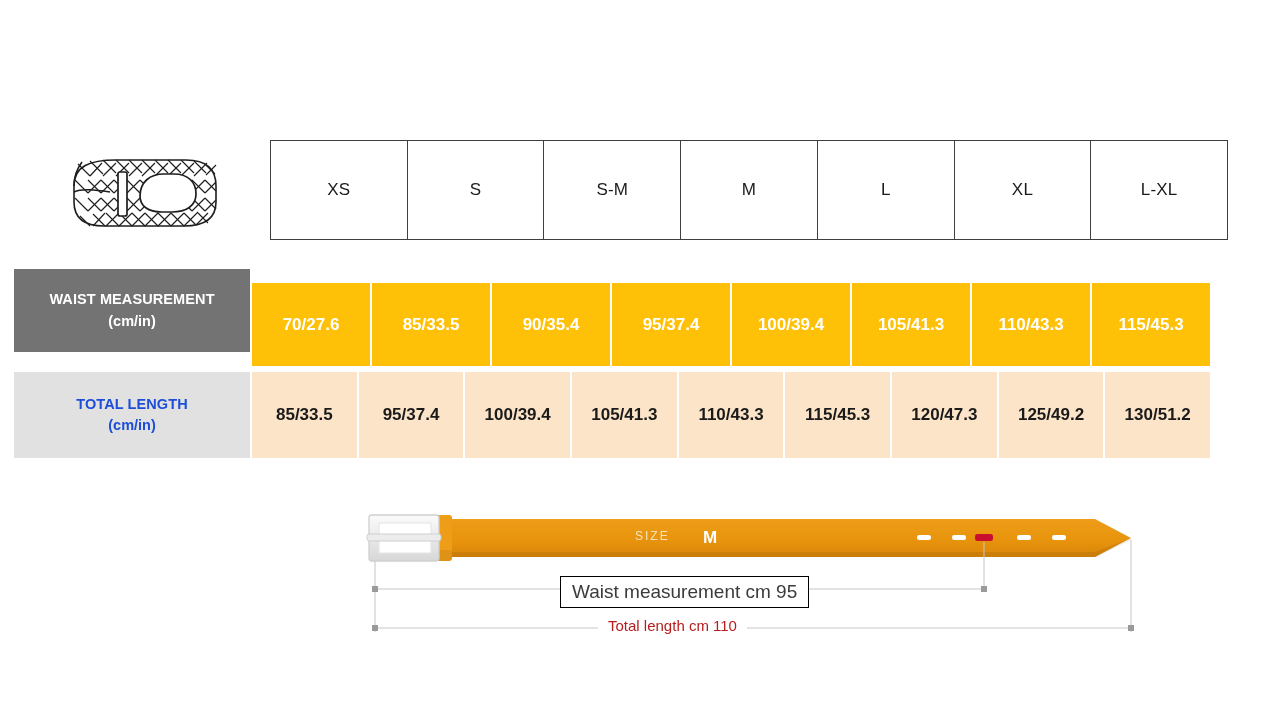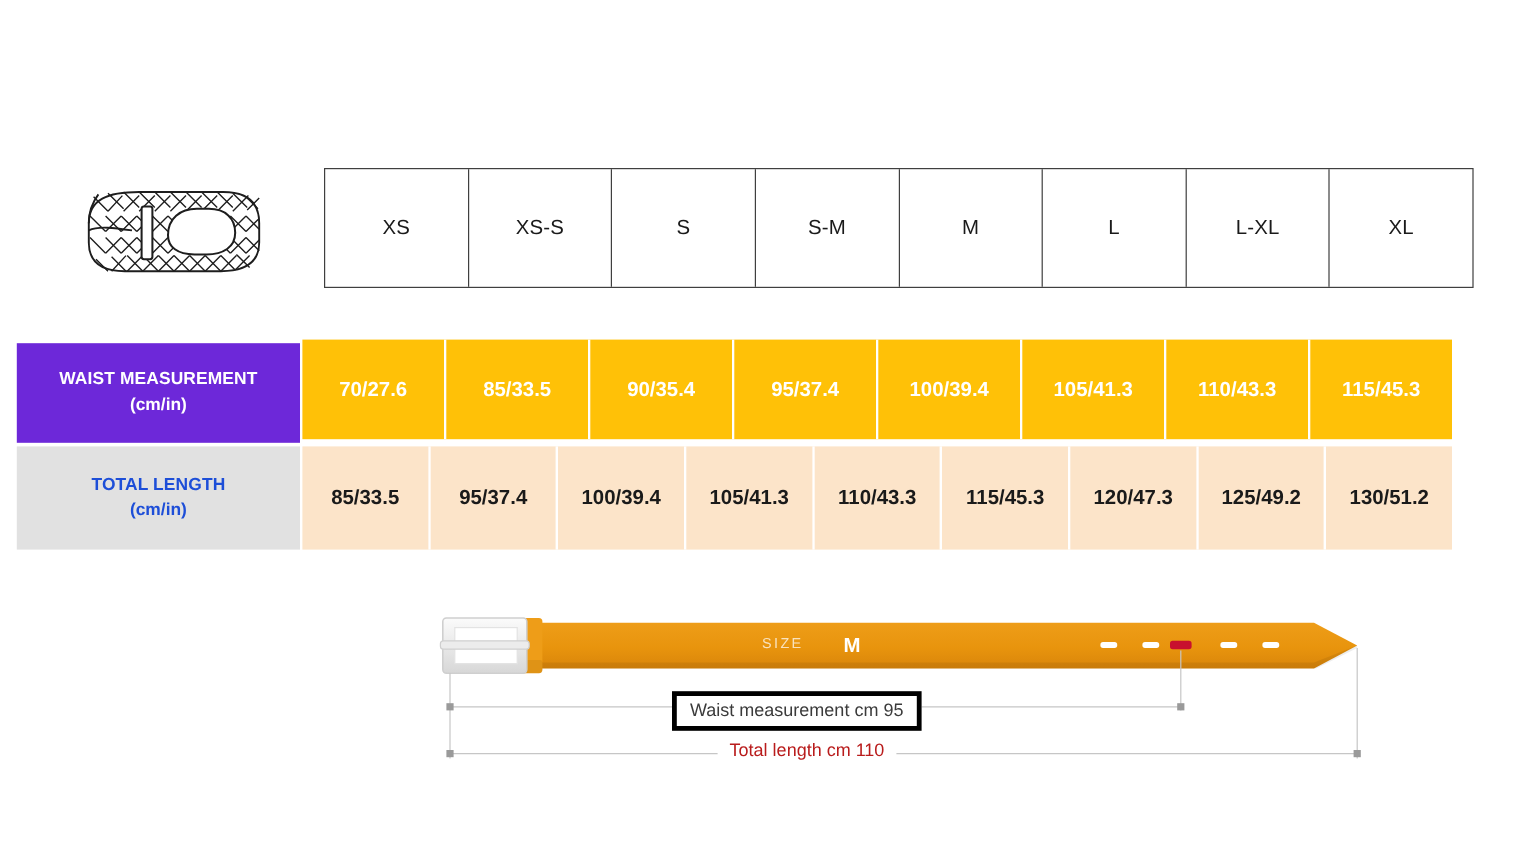--- a/index.html
+++ b/index.html
@@ -45,22 +45,22 @@
   .row-total .dcell { background: #FCE4C9; color: #1a1a1a; }
 
   
   .side-label {
     position: absolute; left: 14px; width: 236px;
     display: flex; flex-direction: column;
     align-items: center; justify-content: center;
     text-align: center; line-height: 1.45;
   }
   .side-waist {
-    top: 286px; height: 83px;
-    background: #6d28d9; color: #ffffff;
+    top: 269px; height: 83px;
+    background: #737373; color: #ffffff;
   }
   .side-total {
     top: 372px; height: 86px;
     background: #E1E1E1; color: #1d4ed8;
   }
   .side-label .l1 { font-size: 14.5px; font-weight: bold; letter-spacing: .1px; }
   .side-label .l2 { font-size: 14.5px; font-weight: bold; }
 
   
   .belt-diagram { position: absolute; left: 355px; top: 500px; width: 800px; height: 150px; }
@@ -74,22 +74,22 @@
   }
   .size-value {
     position: absolute; left: 348px; top: 28px;
     font-size: 17px; font-weight: bold; color: #ffffff;
     pointer-events: none;
   }
 
   .dim-box {
     position: absolute; left: 205px; top: 76px;
     padding: 4px 11px;
-    border: 4px solid #000000; background: #ffffff;
-    font-size: 15px; color: #3b3b3b; white-space: nowrap;
+    border: 1px solid #000000; background: #ffffff;
+    font-size: 19px; color: #3b3b3b; white-space: nowrap;
   }
   .dim-plain {
     position: absolute; left: 243px; top: 117px;
     padding: 0 10px; background: #ffffff;
     font-size: 15px; color: #b91c1c; white-space: nowrap;
   }
 </style>
 </head>
 <body>
 <div id="root">
@@ -131,27 +131,26 @@
     <g fill="#ffffff" stroke="#1e1e1e" stroke-width="1.7">
       <rect x="62" y="32" width="9" height="44" rx="2"></rect>
       <path d="M84,56 C84,42 94,34 108,34 L118,34 C132,34 140,42 140,54
                C140,66 130,72 116,72 L106,72 C92,72 84,66 84,56 Z"></path>
     </g>
   </svg>
 </div>
 
 <div class="size-table">
   <div class="hcell">XS</div>
-  <div class="hcell">XS-S</div>
   <div class="hcell">S</div>
   <div class="hcell">S-M</div>
   <div class="hcell">M</div>
   <div class="hcell">L</div>
+  <div class="hcell">XL</div>
   <div class="hcell">L-XL</div>
-  <div class="hcell">XL</div>
 </div>
 
 <div class="side-label side-waist">
   <span class="l1">WAIST MEASUREMENT</span>
   <span class="l2">(cm/in)</span>
 </div>
 <div class="row-band row-waist">
   <div class="dcell">70/27.6</div>
   <div class="dcell">85/33.5</div>
   <div class="dcell">90/35.4</div>

